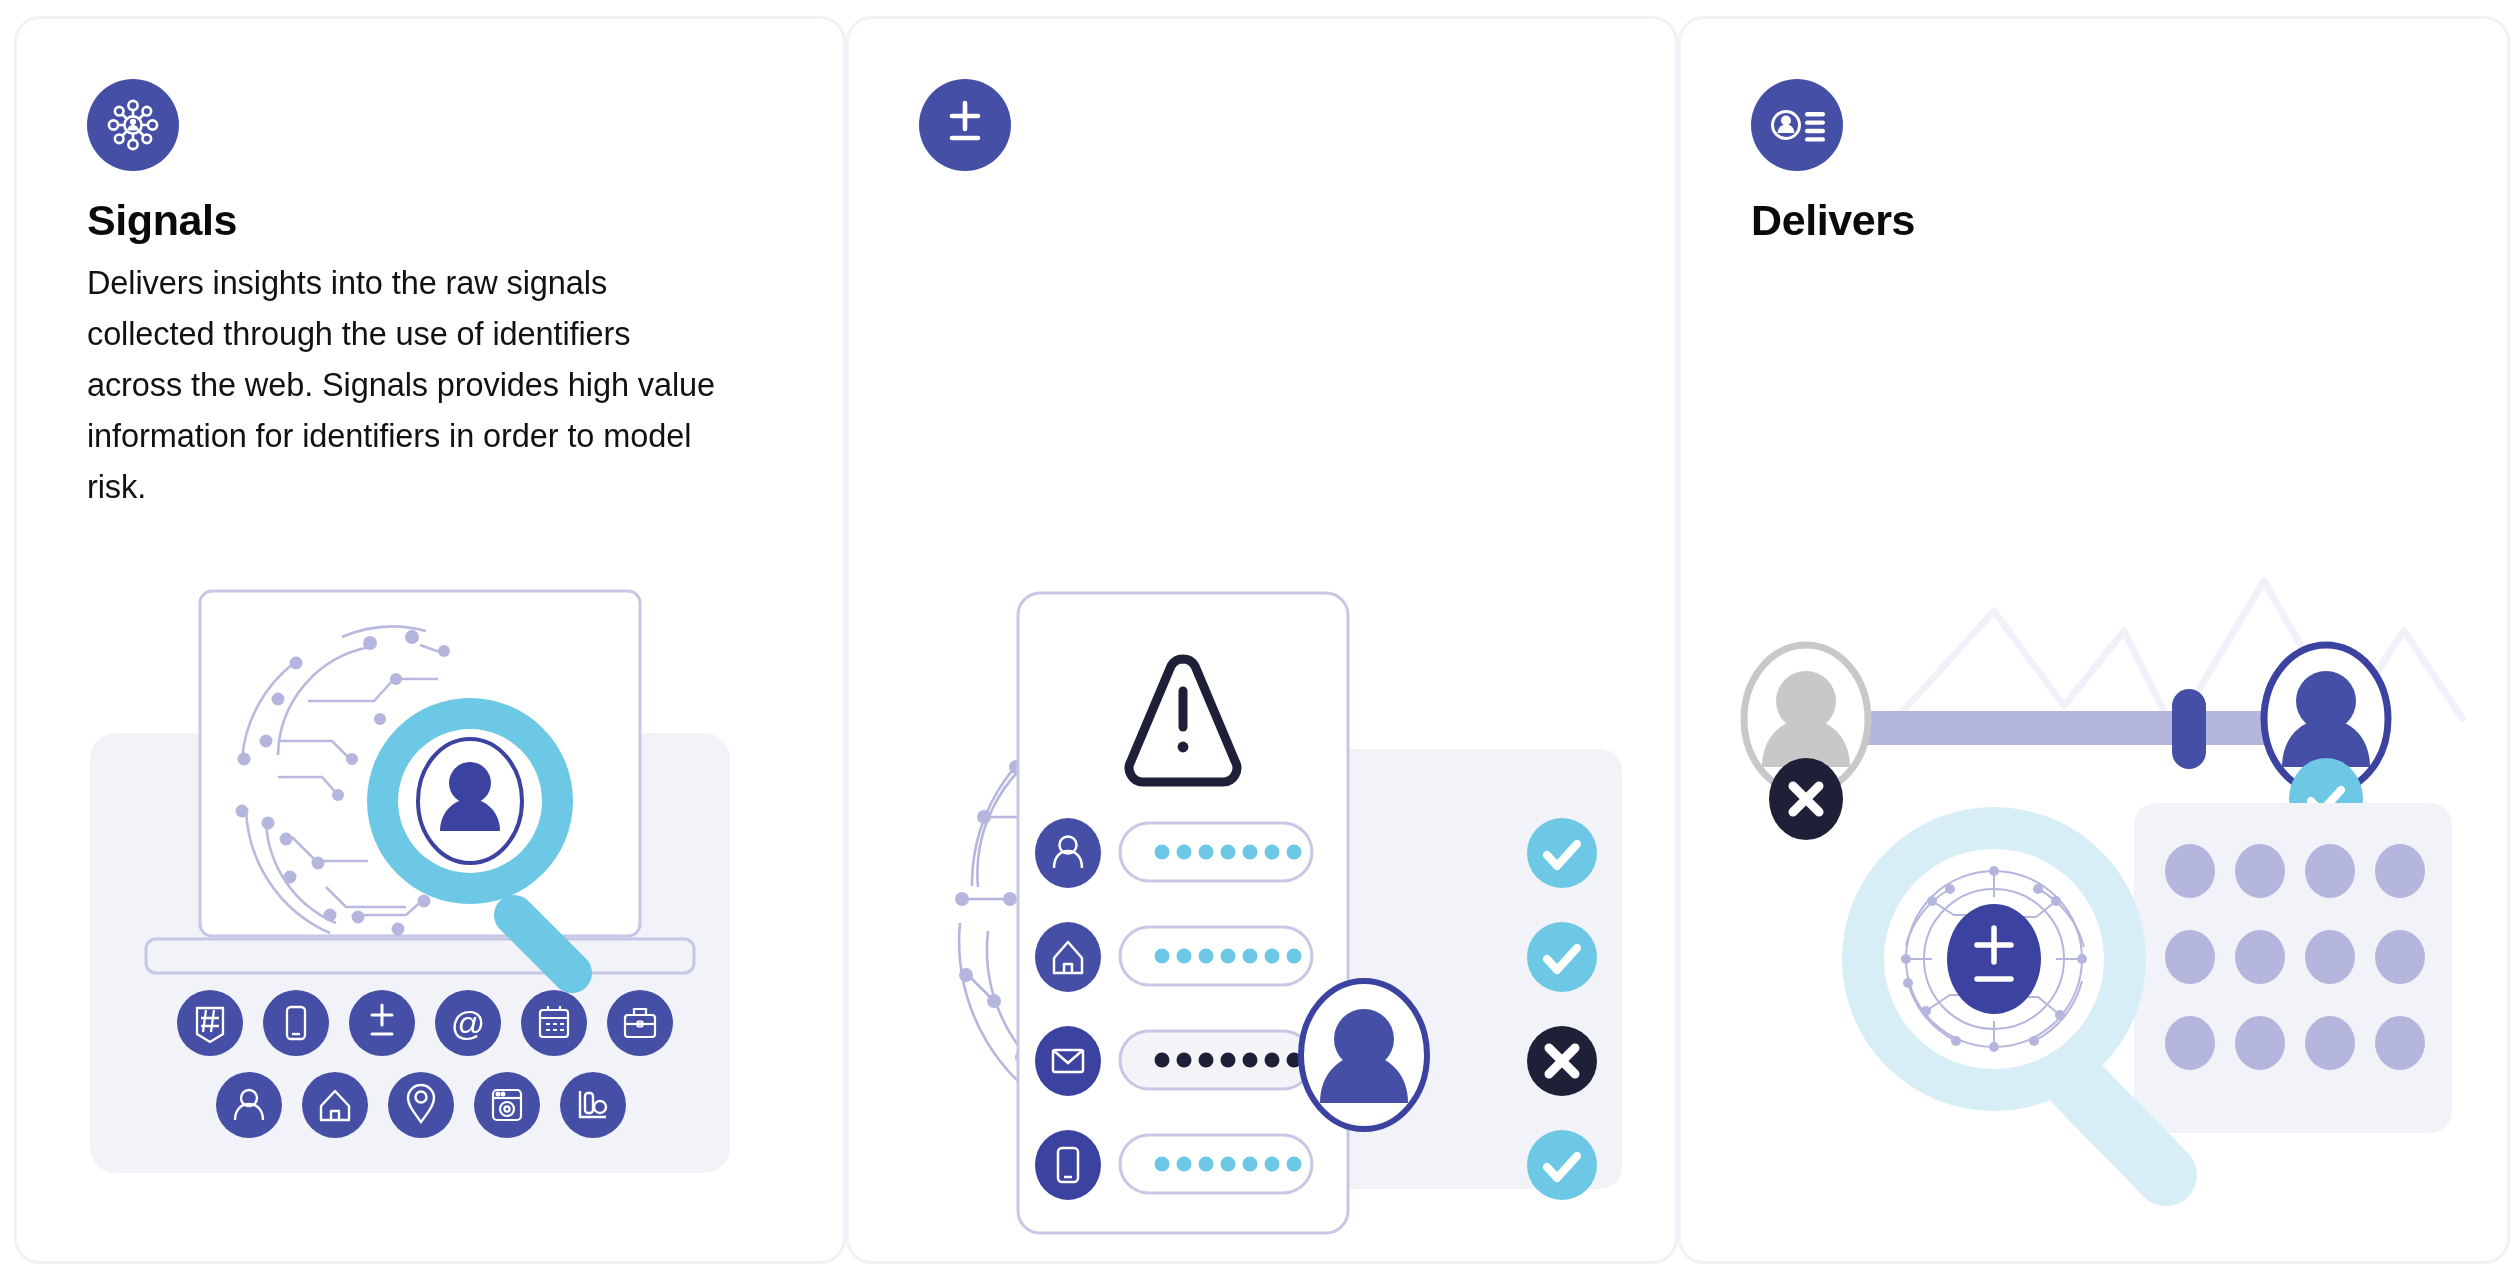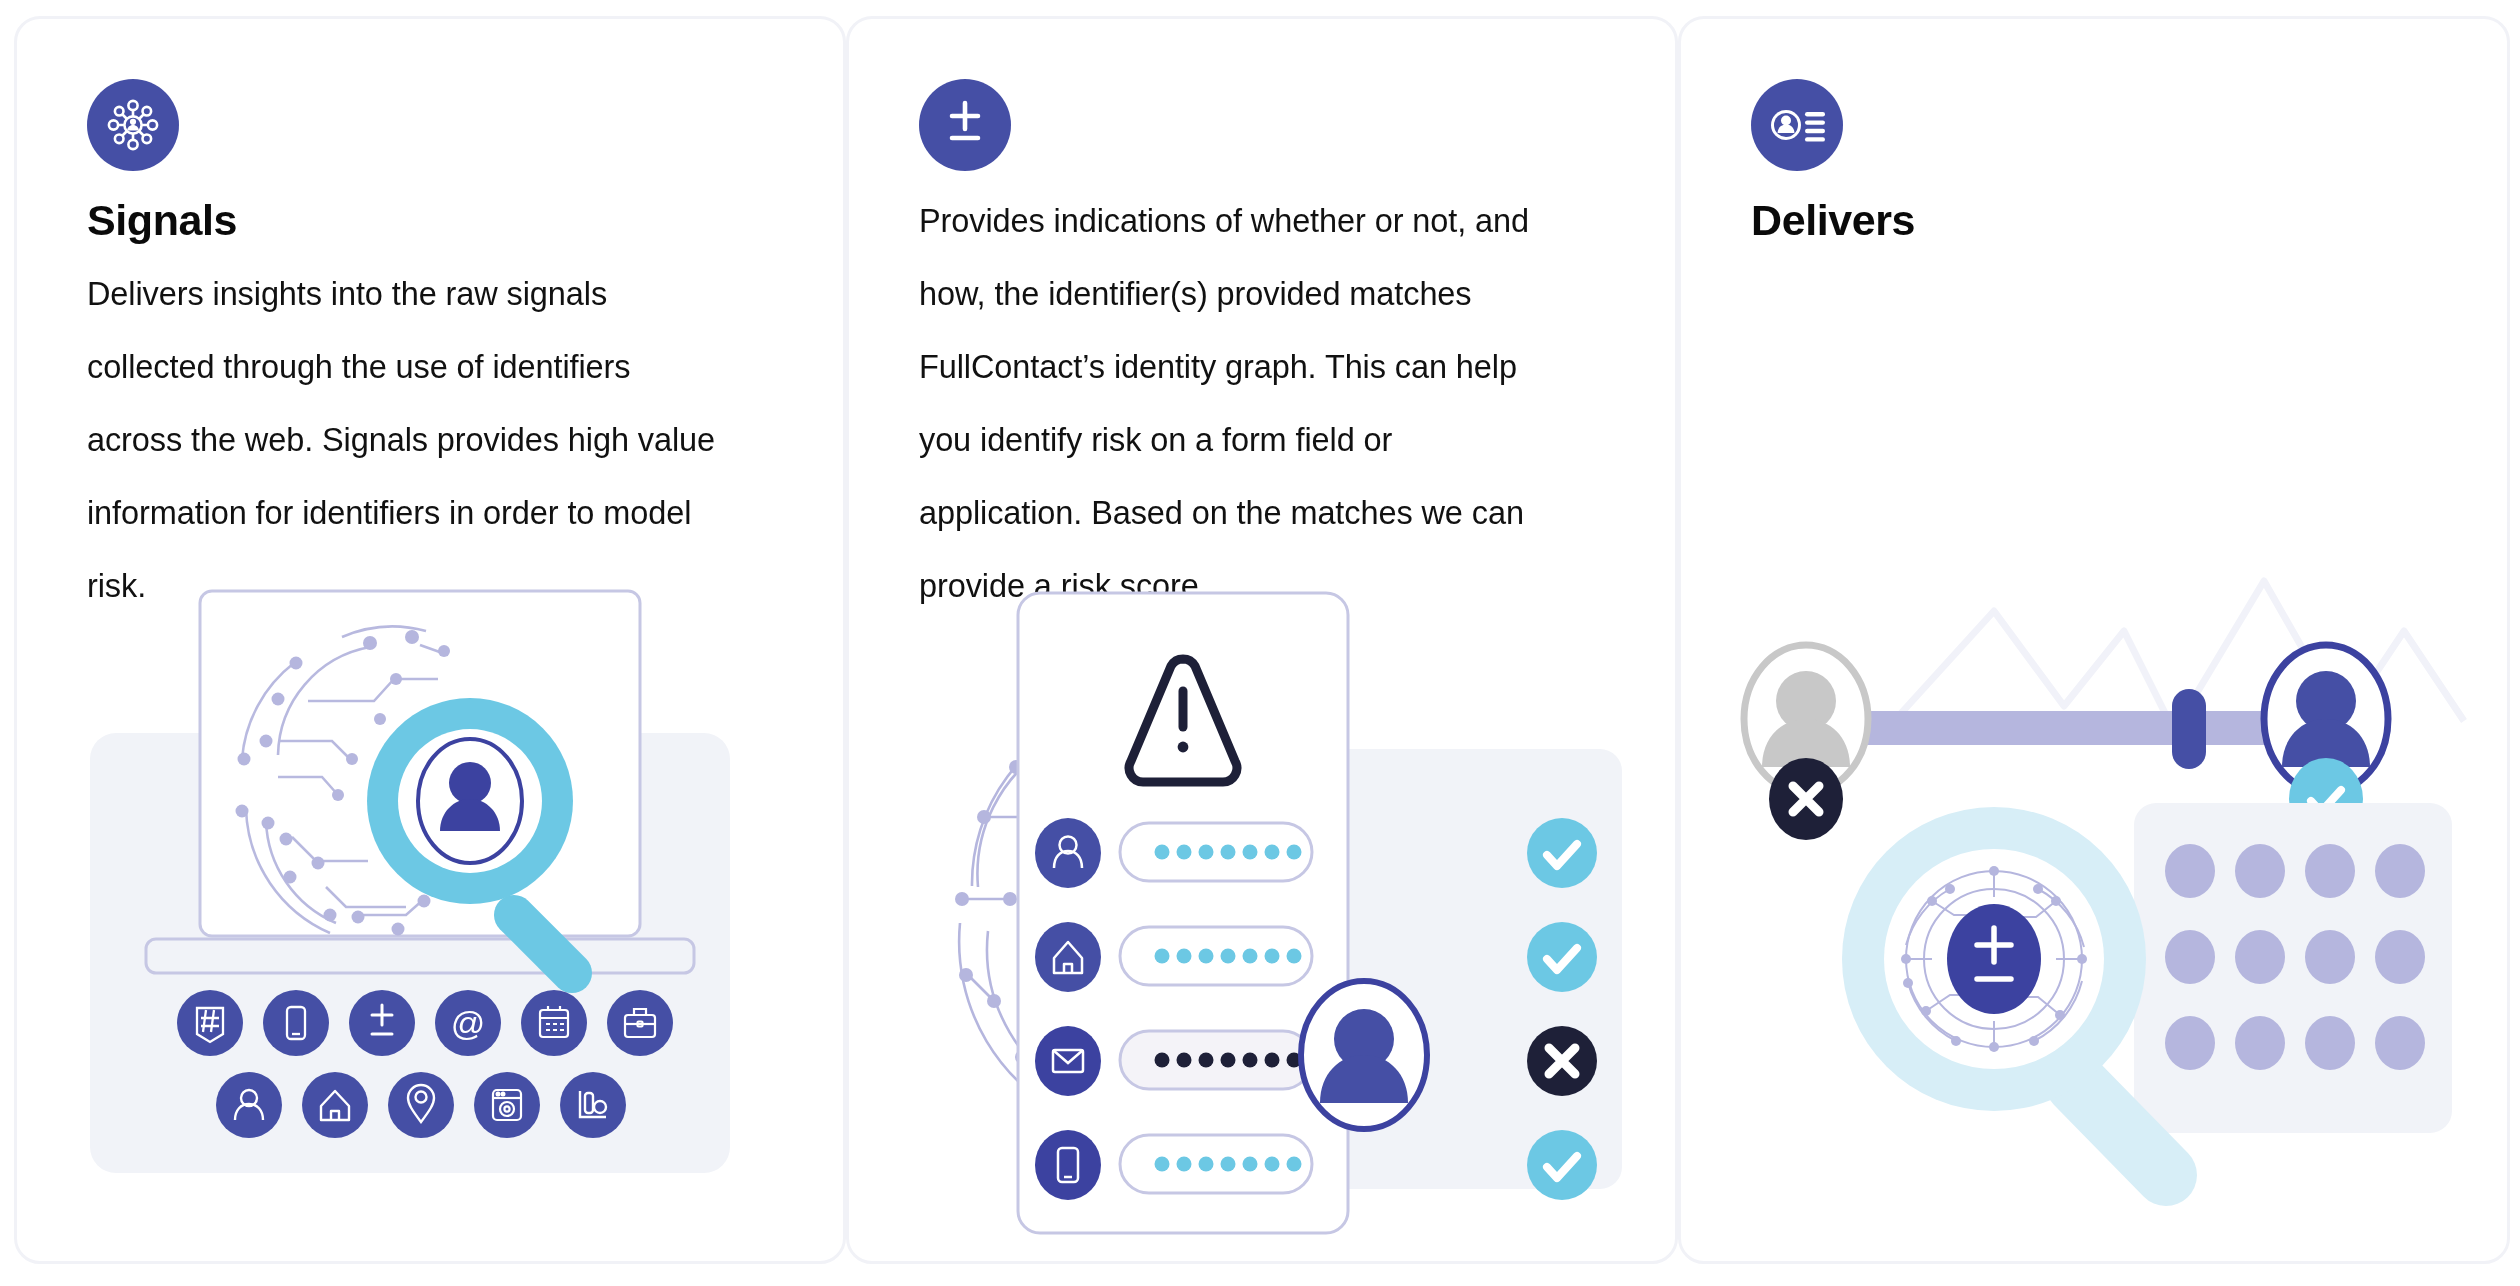--- a/index.html
+++ b/index.html
@@ -50,21 +50,21 @@
     margin: 26px 0 0 0;
     font-size: 43px;
     font-weight: 700;
     letter-spacing: -0.4px;
     color: #0a0a0a;
     line-height: 1.1;
   }
   .card-body {
     margin: 14px 0 0 0;
     font-size: 32.5px;
-    line-height: 73px;
+    line-height: 51px;
     color: #111111;
     letter-spacing: -0.1px;
     max-width: 640px;
   }
 
   
   .illus {
     position: absolute;
     left: 0; right: 0;
     bottom: 0;
@@ -257,21 +257,20 @@
   </section>
 
   <section class="card">
 
     <div class="icon-badge">
       <svg width="50" height="50" viewBox="0 0 50 50" stroke="#ffffff" stroke-width="4.6" stroke-linecap="round">
         <path d="M12 16 h26 M25 3 v26 M12 38 h26"></path>
       </svg>
     </div>
 
-    <p class="card-body">Provides indications of whether or not, and how, the identifier(s) provided matches FullContact’s identity graph. This can help you identify risk on a form field or application. Based on the matches we can provide a risk score.</p>
 
     <div class="illus">
       <svg viewBox="0 0 780 690" preserveAspectRatio="xMidYMax meet">
 
         <g stroke="#B5B6DE" stroke-width="2.6" fill="none">
           <path d="M230 140 a180 180 0 0 0 -130 175"></path>
           <path d="M176 176 a150 150 0 0 0 -70 140"></path>
           <path d="M116 360 a165 165 0 0 0 100 170"></path>
           <path d="M88 352 a195 195 0 0 0 118 198"></path>
           <path d="M146 196 h40 l22 24 h38"></path>

